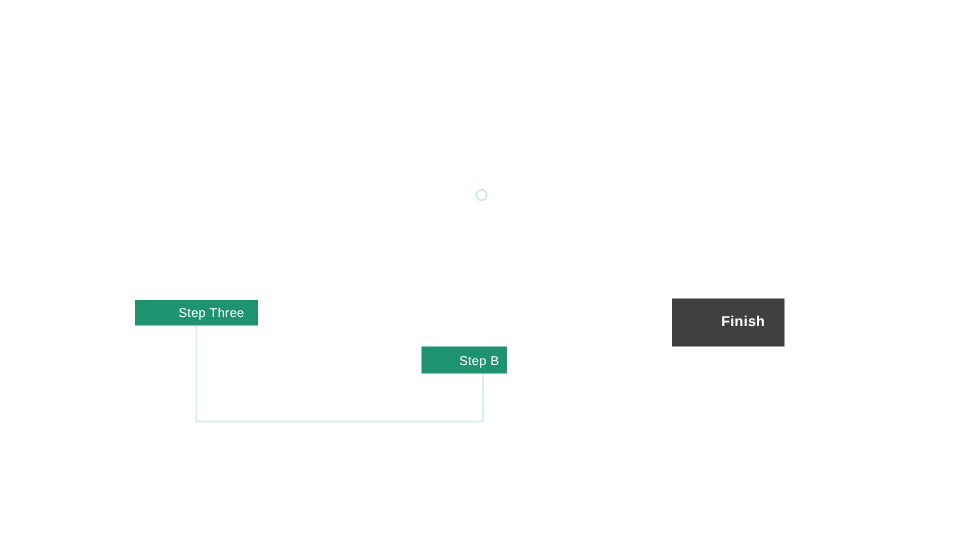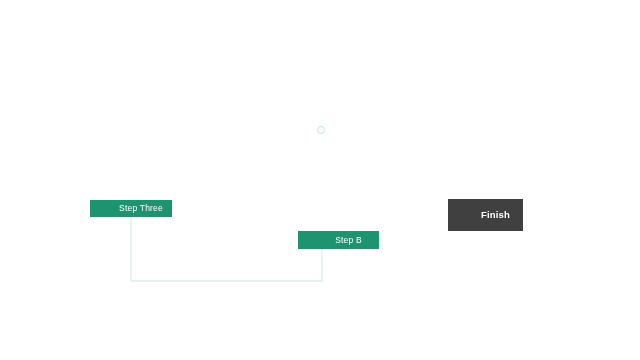--- a/index.html
+++ b/index.html
@@ -66,21 +66,21 @@
     <polyline id="conn-0" fill="none" stroke="#ddf0ea" stroke-width="1.4" points="131,217 131,281 322,281 322,249"></polyline>
   </svg>
 
   <div class="marker-circle" id="loop-marker" style="left: 317px; top: 126px; width: 8px; height: 8px; border-color: rgb(191, 230, 220);"></div>
 
   <div class="node" id="node-step-three" style="left: 90px; top: 200px; width: 82px; height: 17px; background: rgb(30, 147, 112); color: rgb(255, 255, 255);">
     <span class="node-label">Step Three</span>
   </div>
 
 
-  <div class="node" id="node-step-b" style="left: 281px; top: 231px; width: 81px; height: 18px; background: rgb(30, 147, 112); color: rgb(255, 255, 255); margin-left: 17px;">
+  <div class="node" id="node-step-b" style="left: 281px; top: 231px; width: 57px; height: 18px; background: rgb(30, 147, 112); color: rgb(255, 255, 255);">
     <span class="node-label">Step B</span>
   </div>
 
   <div class="node bold" id="node-finish" style="left: 448px; top: 199px; width: 75px; height: 32px; background: #404040; color: rgb(255, 255, 255);">
     <span class="node-label">Finish</span>
   </div>
 
 </div>
 
 </body></html>

